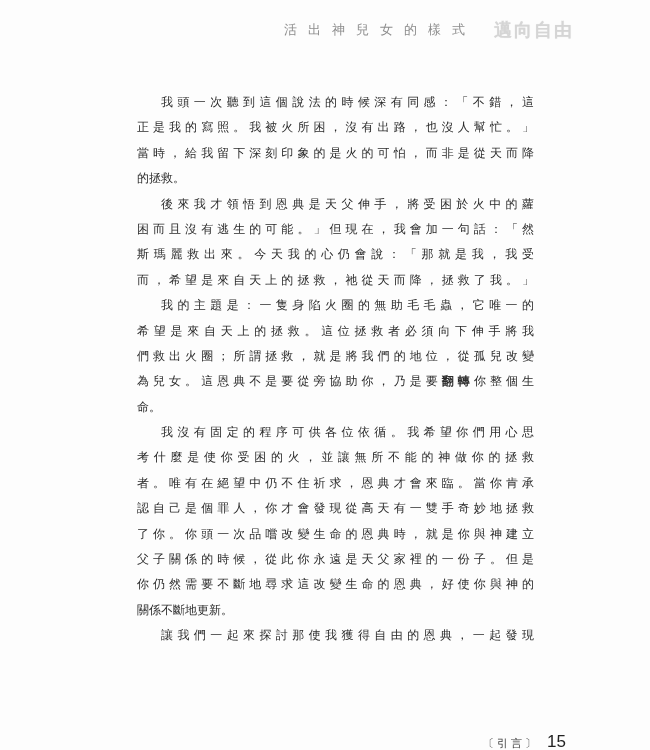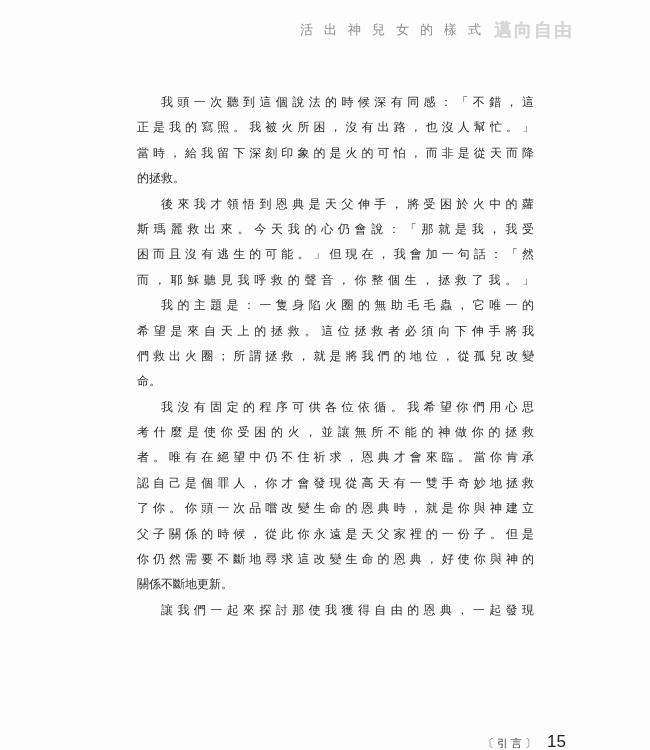--- a/index.html
+++ b/index.html
@@ -25,21 +25,21 @@
     letter-spacing: 11px;
     color: #8d8d8d;
     text-align: right;
   }
   .book-title-watermark {
     font-size: 18px;
     font-weight: 700;
     letter-spacing: 2px;
     color: #d5d5d5;
     text-shadow: 0 0 1px #e6e6e6;
-    margin-left: 2px;
+    margin-left: 18px;
   }
   .body-text {
     position: absolute;
     left: 137px; top: 90px;
     width: 397px;
     font-size: 12px;
     color: #2b2b2b;
   }
   .line {
     height: 25.4px;
@@ -81,26 +81,27 @@
     <span class="running-title">活出神兒女的樣式</span>
     <span class="book-title-watermark">邁向自由</span>
   </div>
 
   <div class="body-text">
       <div class="line indent"><span>我頭一次聽到這個說法的時候深有同感：「不錯，這</span></div>
       <div class="line"><span>正是我的寫照。我被火所困，沒有出路，也沒人幫忙。」</span></div>
       <div class="line"><span>當時，給我留下深刻印象的是火的可怕，而非是從天而降</span></div>
       <div class="line short"><span>的拯救。</span></div>
       <div class="line indent"><span>後來我才領悟到恩典是天父伸手，將受困於火中的蘿</span></div>
+      <div class="line"><span>困而且沒有逃生的可能。」但現在，我會加一句話：「然</span></div>
       <div class="line"><span>斯瑪麗救出來。今天我的心仍會說：「那就是我，我受</span></div>
-      <div class="line"><span>困而且沒有逃生的可能。」但現在，我會加一句話：「然</span></div>
-      <div class="line"><span>而，耶穌聽見我呼救的聲音，你整個生，拯救了我。」</span></div>
+      <div class="line"><span>而，希望是來自天上的拯救，祂從天而降，拯救了我。」</span></div>
       <div class="line indent"><span>我的主題是：一隻身陷火圈的無助毛毛蟲，它唯一的</span></div>
       <div class="line"><span>希望是來自天上的拯救。這位拯救者必須向下伸手將我</span></div>
       <div class="line"><span>們救出火圈；所謂拯救，就是將我們的地位，從孤兒改變</span></div>
+      <div class="line"><span>為兒女。這恩典不是要從旁協助你，乃是要</span><span class="bold">翻轉</span><span>你整個生</span></div>
       <div class="line short"><span>命。</span></div>
       <div class="line indent"><span>我沒有固定的程序可供各位依循。我希望你們用心思</span></div>
       <div class="line"><span>考什麼是使你受困的火，並讓無所不能的神做你的拯救</span></div>
       <div class="line"><span>者。唯有在絕望中仍不住祈求，恩典才會來臨。當你肯承</span></div>
       <div class="line"><span>認自己是個罪人，你才會發現從高天有一雙手奇妙地拯救</span></div>
       <div class="line"><span>了你。你頭一次品嚐改變生命的恩典時，就是你與神建立</span></div>
       <div class="line"><span>父子關係的時候，從此你永遠是天父家裡的一份子。但是</span></div>
       <div class="line"><span>你仍然需要不斷地尋求這改變生命的恩典，好使你與神的</span></div>
       <div class="line short"><span>關係不斷地更新。</span></div>
       <div class="line indent"><span>讓我們一起來探討那使我獲得自由的恩典，一起發現</span></div>

